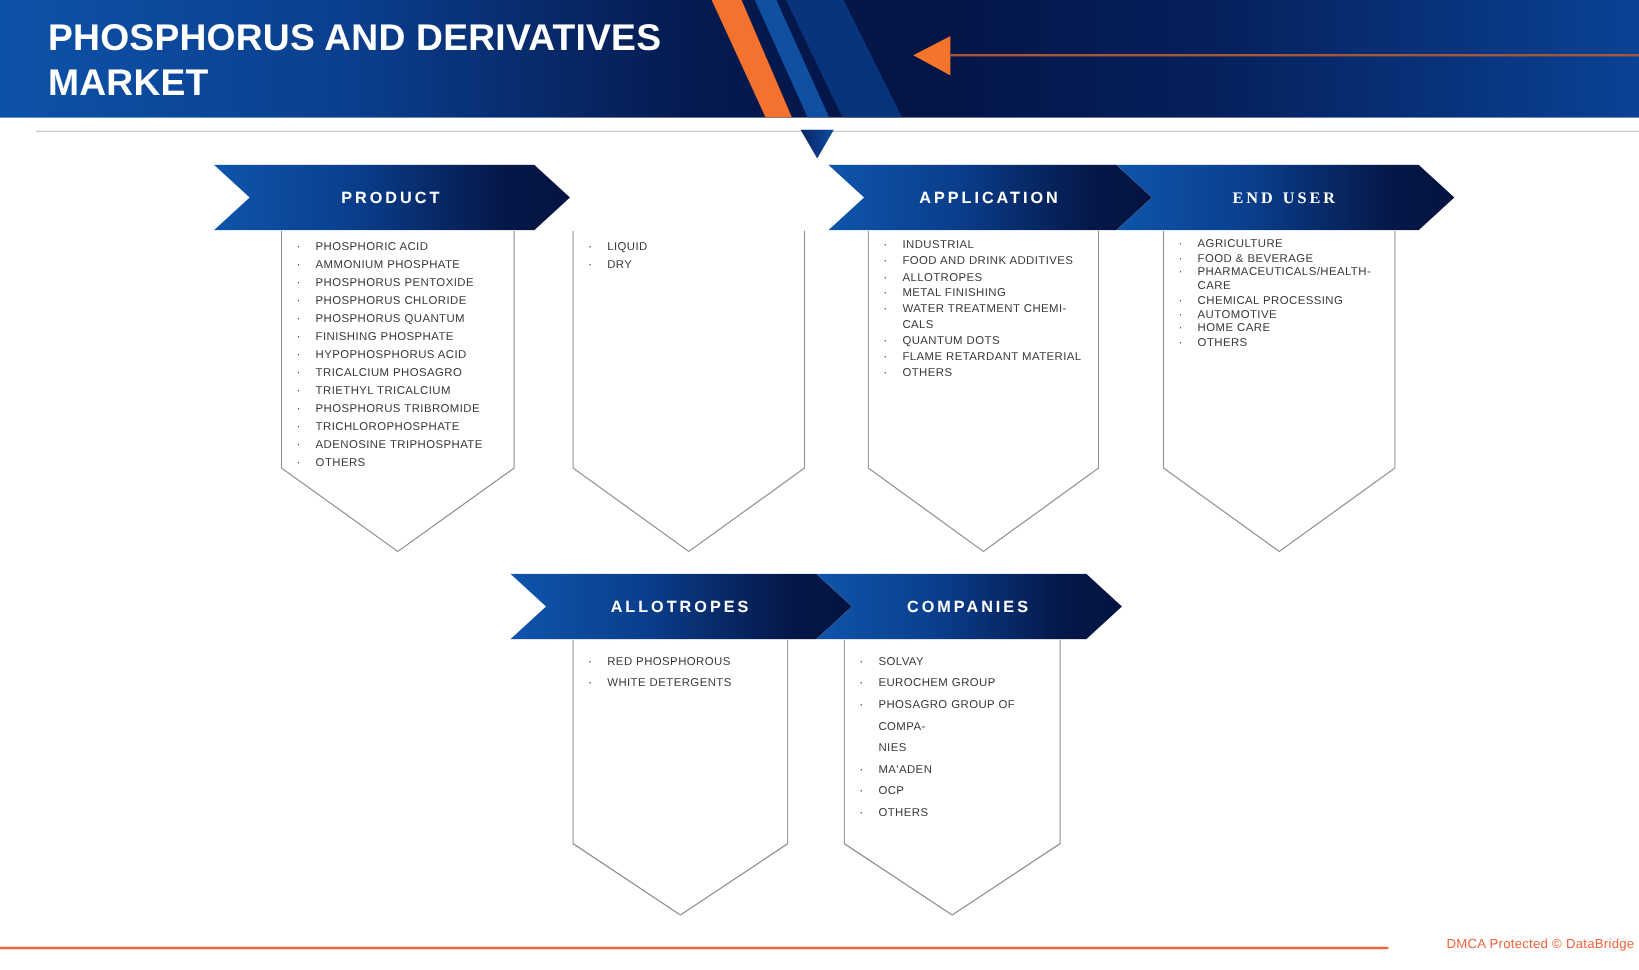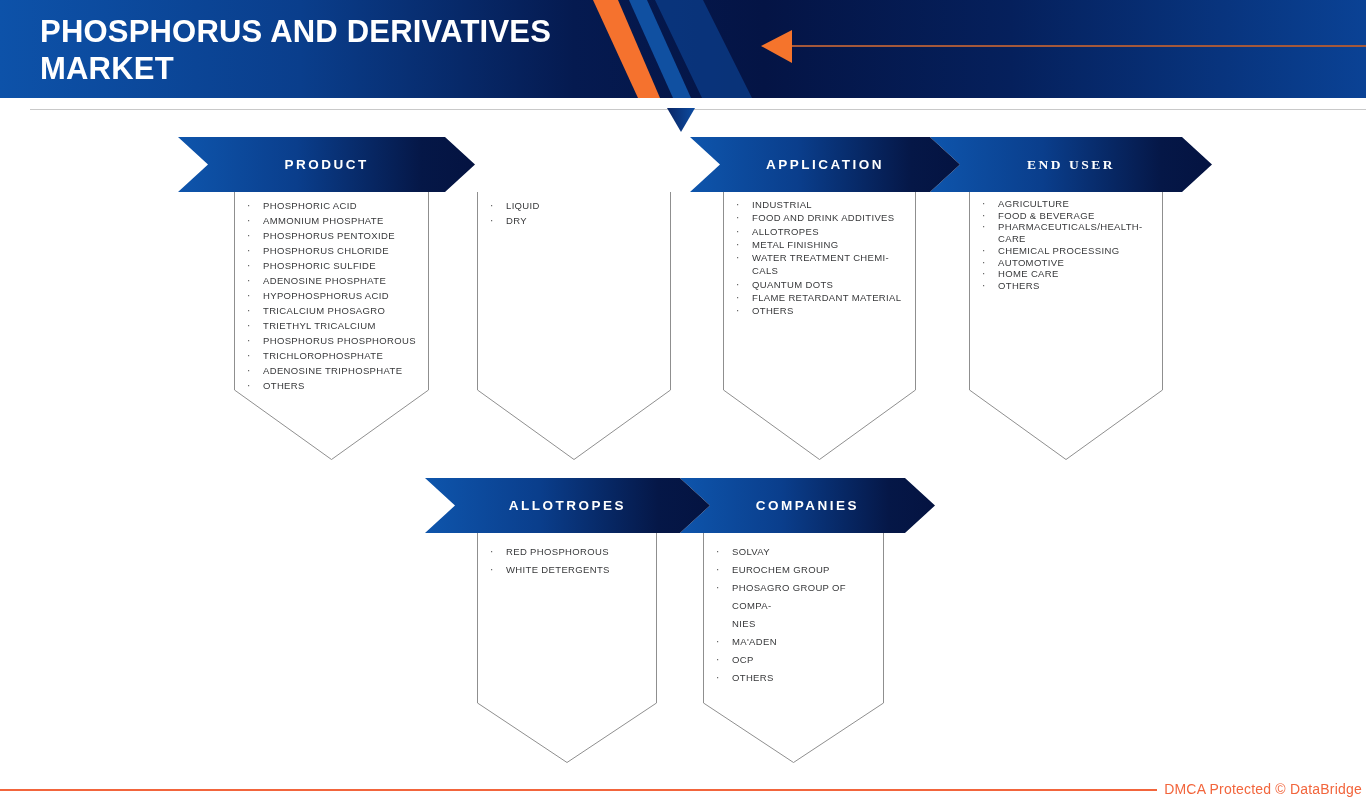--- a/index.html
+++ b/index.html
@@ -51,21 +51,21 @@
   .pen-allotropes{left:477px;top:533px;width:180px;height:230px;}
   .pen-companies{left:703px;top:533px;width:181px;height:230px;}
   .pen-product li,.pen-form li{line-height:15px;}
   .pen-application li{line-height:13.3px;}
   .pen-enduser li{line-height:11.7px;}
   .pen-allotropes li,.pen-companies li{line-height:18px;}
   .pen-allotropes ul,.pen-companies ul{padding-top:10px;}
 
   
   .dmca-line{position:absolute;left:0;top:789px;width:1157px;height:2px;background:#F2653C;}
-  .dmca-text{position:absolute;right:4px;top:781px;color:#F2653C;font-size:14px;letter-spacing:.2px;}
+  .dmca-text{position:absolute;right:4px;top:781px;color:#F2653C;font-size:11px;letter-spacing:.2px;}
 </style>
 </head>
 <body>
 
 <div id="page">
 
   <header class="banner">
     <svg class="banner-decor" viewBox="0 0 1366 98" preserveAspectRatio="none" width="1366" height="98">
       <polygon points="655,0 703,0 752,98 702,98" fill="#0C4495" opacity="0.65"></polygon>
       <polygon points="629,0 647,0 691,98 673,98" fill="#1256AB" opacity="0.9"></polygon>
@@ -102,26 +102,26 @@
 
   <div class="pennant pen-product">
     <svg width="195" height="268" viewBox="0 0 195 268">
       <path d="M0.5,0 L0.5,198 L97.5,267.5 L194.5,198 L194.5,0" fill="#ffffff" stroke="#8F8F8F" stroke-width="1"></path>
     </svg>
     <ul>
         <li><span class="bullet">·</span><span class="item-text">PHOSPHORIC ACID</span></li>
         <li><span class="bullet">·</span><span class="item-text">AMMONIUM PHOSPHATE</span></li>
         <li><span class="bullet">·</span><span class="item-text">PHOSPHORUS PENTOXIDE</span></li>
         <li><span class="bullet">·</span><span class="item-text">PHOSPHORUS CHLORIDE</span></li>
-        <li><span class="bullet">·</span><span class="item-text">PHOSPHORIC SULFIDE</span></li>
-        <li><span class="bullet">·</span><span class="item-text">ADENOSINE PHOSPHATE</span></li>
+        <li><span class="bullet">·</span><span class="item-text">PHOSPHORUS QUANTUM</span></li>
+        <li><span class="bullet">·</span><span class="item-text">FINISHING PHOSPHATE</span></li>
         <li><span class="bullet">·</span><span class="item-text">HYPOPHOSPHORUS ACID</span></li>
         <li><span class="bullet">·</span><span class="item-text">TRICALCIUM PHOSAGRO</span></li>
         <li><span class="bullet">·</span><span class="item-text">TRIETHYL TRICALCIUM</span></li>
-        <li><span class="bullet">·</span><span class="item-text">PHOSPHORUS PHOSPHOROUS</span></li>
+        <li><span class="bullet">·</span><span class="item-text">PHOSPHORUS TRIBROMIDE</span></li>
         <li><span class="bullet">·</span><span class="item-text">TRICHLOROPHOSPHATE</span></li>
         <li><span class="bullet">·</span><span class="item-text">ADENOSINE TRIPHOSPHATE</span></li>
         <li><span class="bullet">·</span><span class="item-text">OTHERS</span></li>
       </ul>
   </div>
   <div class="pennant pen-form">
     <svg width="194" height="268" viewBox="0 0 194 268">
       <path d="M0.5,0 L0.5,198 L97,267.5 L193.5,198 L193.5,0" fill="#ffffff" stroke="#8F8F8F" stroke-width="1"></path>
     </svg>
     <ul>

